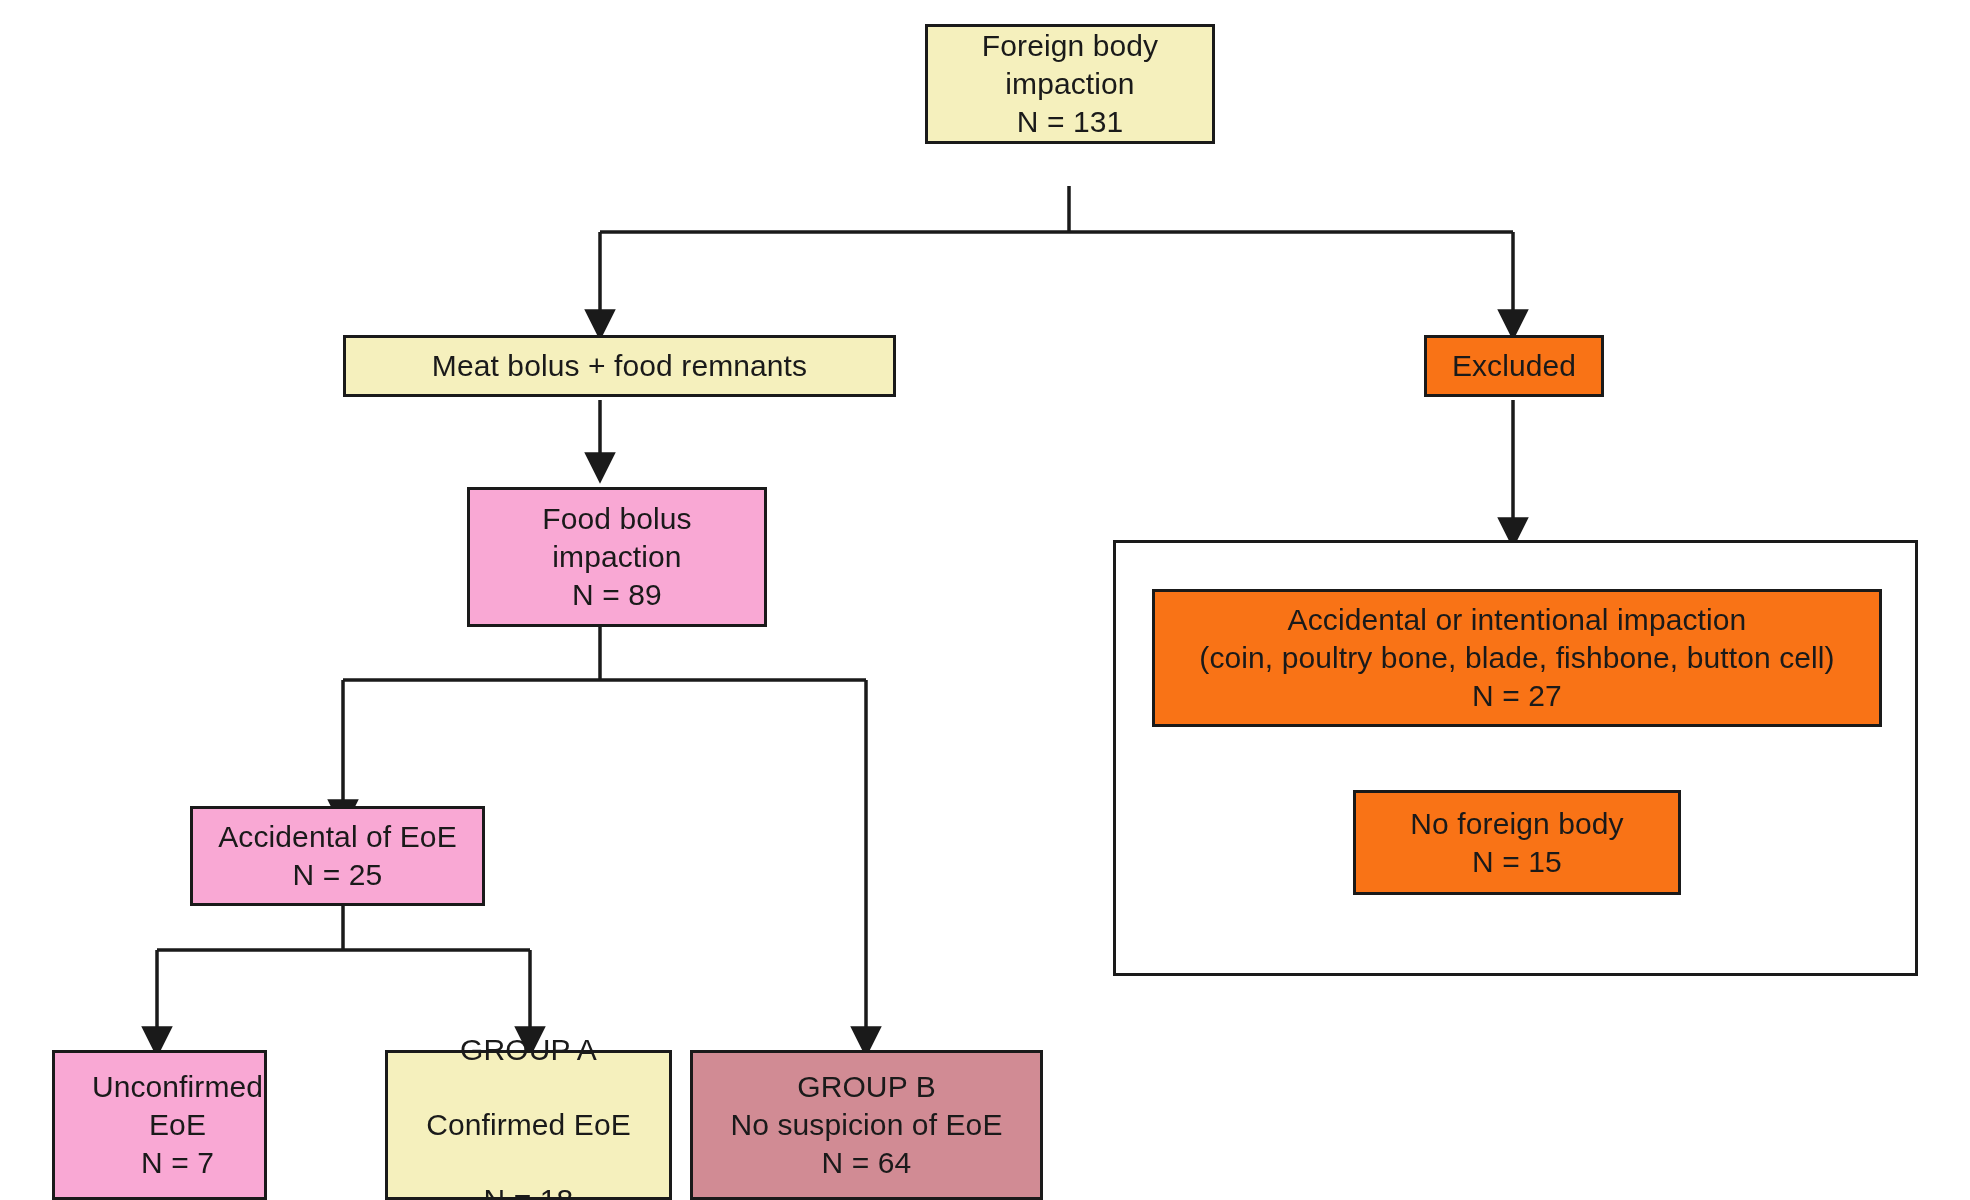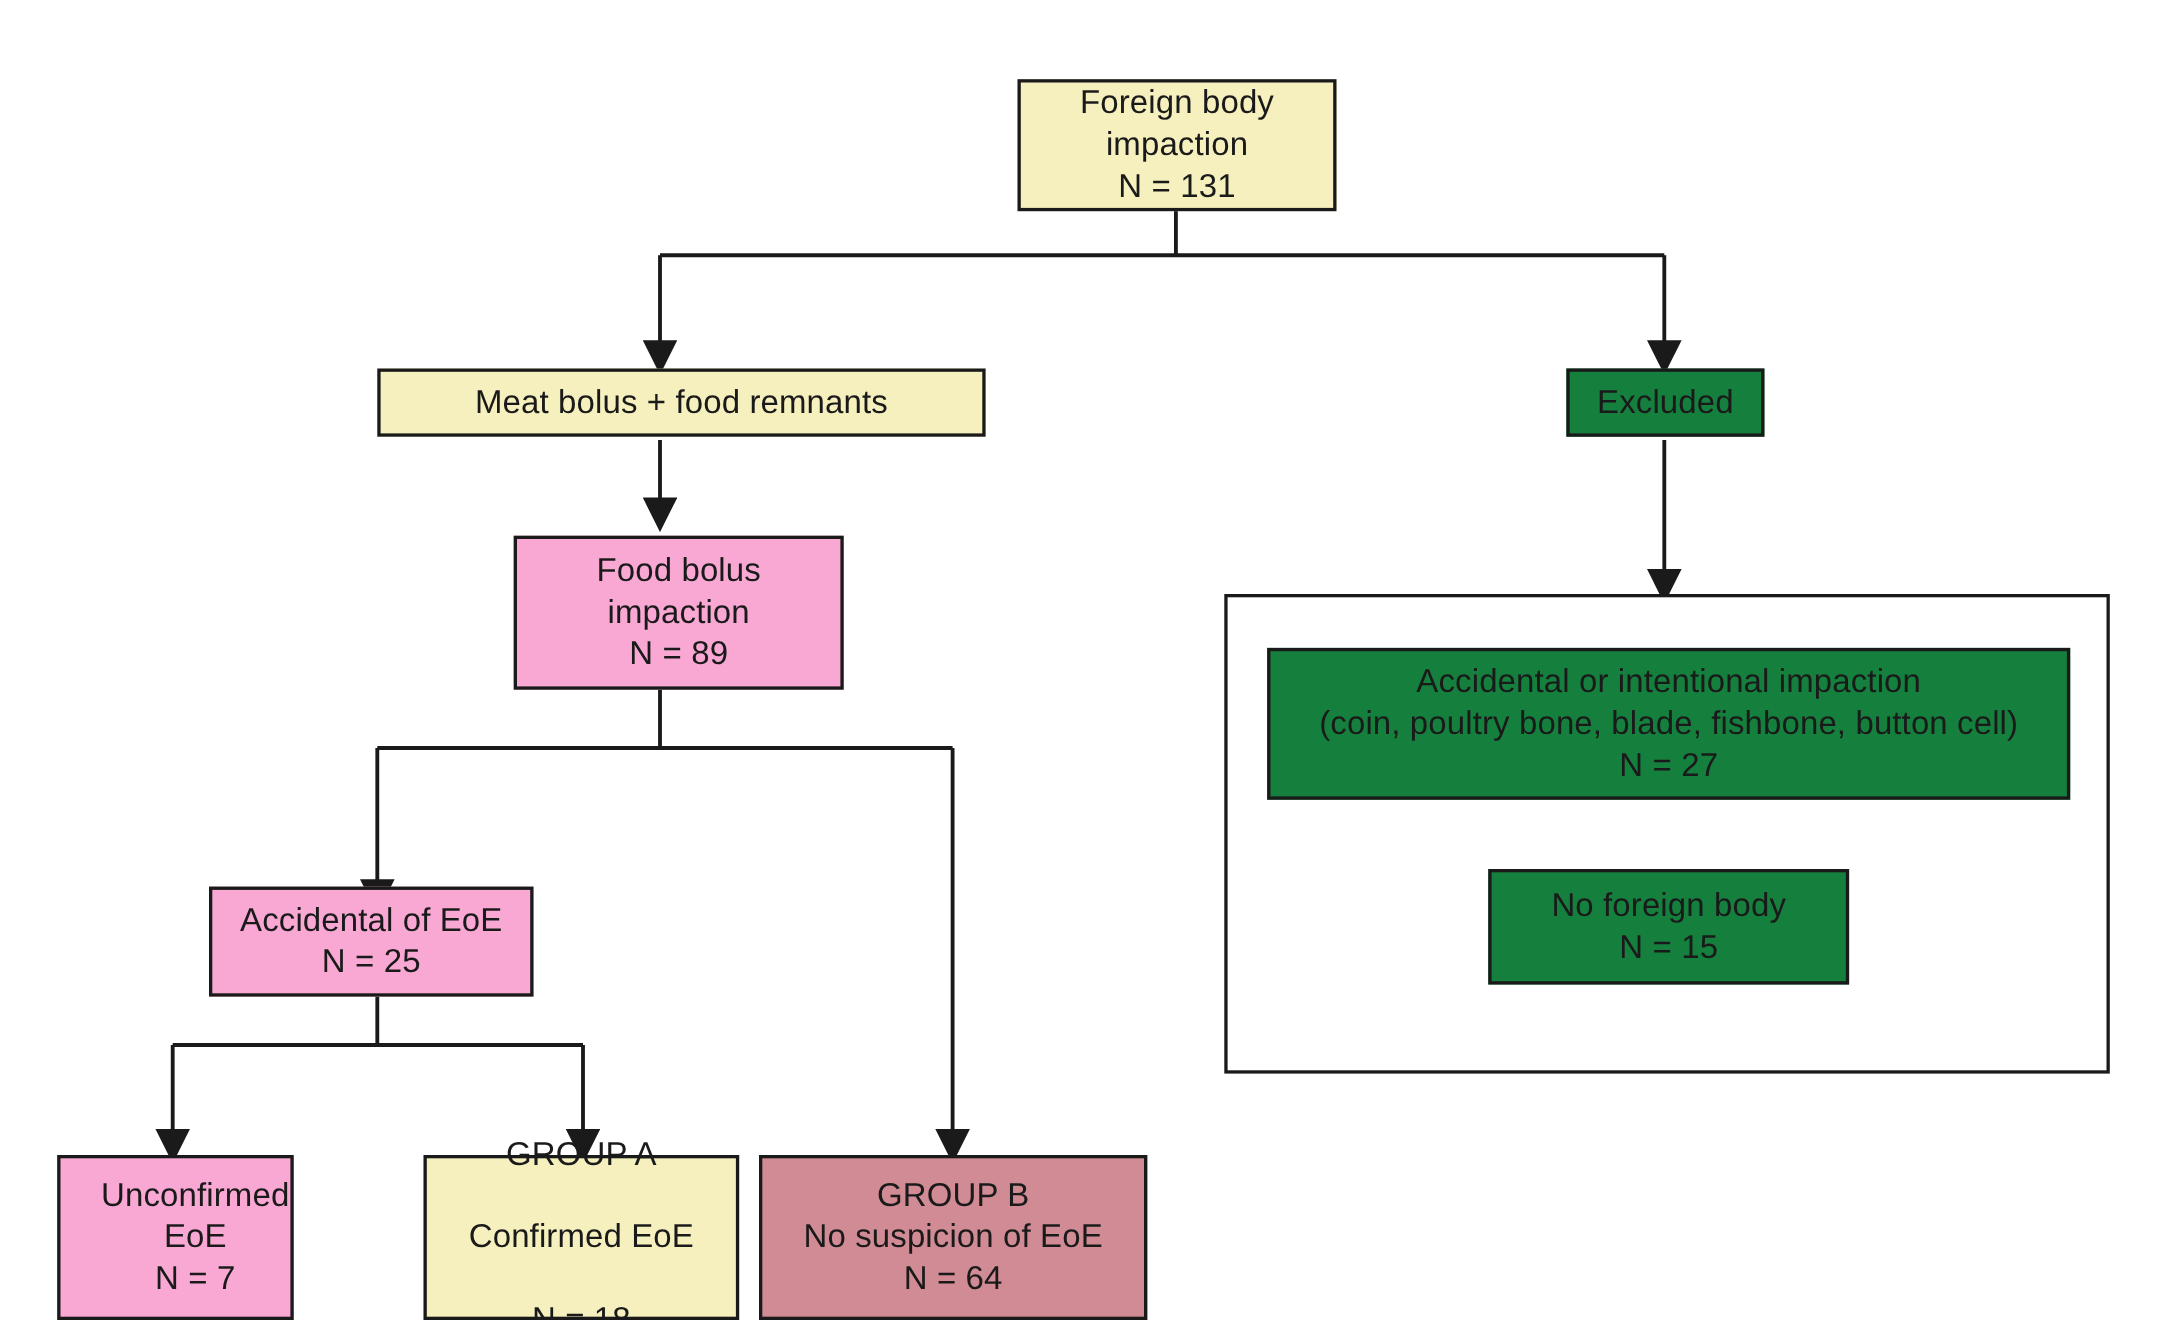--- a/index.html
+++ b/index.html
@@ -37,21 +37,21 @@
     text-align: center;
     line-height: 1.26;
     font-size: 30px;
     letter-spacing: 0.1px;
   }
   .node .line {
     display: block;
     white-space: nowrap;
   }
   .fill-yellow { background: #F5F0BD; }
-  .fill-gray   { background: #15803d; }
+  .fill-gray   { background: #f97316; }
   .fill-pink   { background: #D18B94; }
   .fill-white  { background: #f9a8d4; }
   .container-box {
     position: absolute;
     box-sizing: border-box;
     border: 3px solid #1a1a1a;
     background: #ffffff;
   }
 </style>
 </head>
@@ -81,21 +81,21 @@
       <path d="M 343 680 L 343 815" marker-end="url(#arrow)"></path>
       <path d="M 866 680 L 866 1042" marker-end="url(#arrow)"></path>
 
       <path d="M 343 906 L 343 950"></path>
       <path d="M 157 950 L 530 950"></path>
       <path d="M 157 950 L 157 1042" marker-end="url(#arrow)"></path>
       <path d="M 530 950 L 530 1042" marker-end="url(#arrow)"></path>
     </g>
   </svg>
 
-  <div class="node fill-yellow" style="left:925px; top:24px; width:290px; height:120px;margin-top:48px;">
+  <div class="node fill-yellow" style="left:925px; top:24px; width:290px; height:120px;">
     <span class="line">Foreign body</span>
     <span class="line">impaction</span>
     <span class="line">N = 131</span>
   </div>
 
   <div class="node fill-yellow" style="left:343px; top:335px; width:553px; height:62px;">
     <span class="line">Meat bolus + food remnants</span>
   </div>
 
   <div class="node fill-gray" style="left:1424px; top:335px; width:180px; height:62px;">

